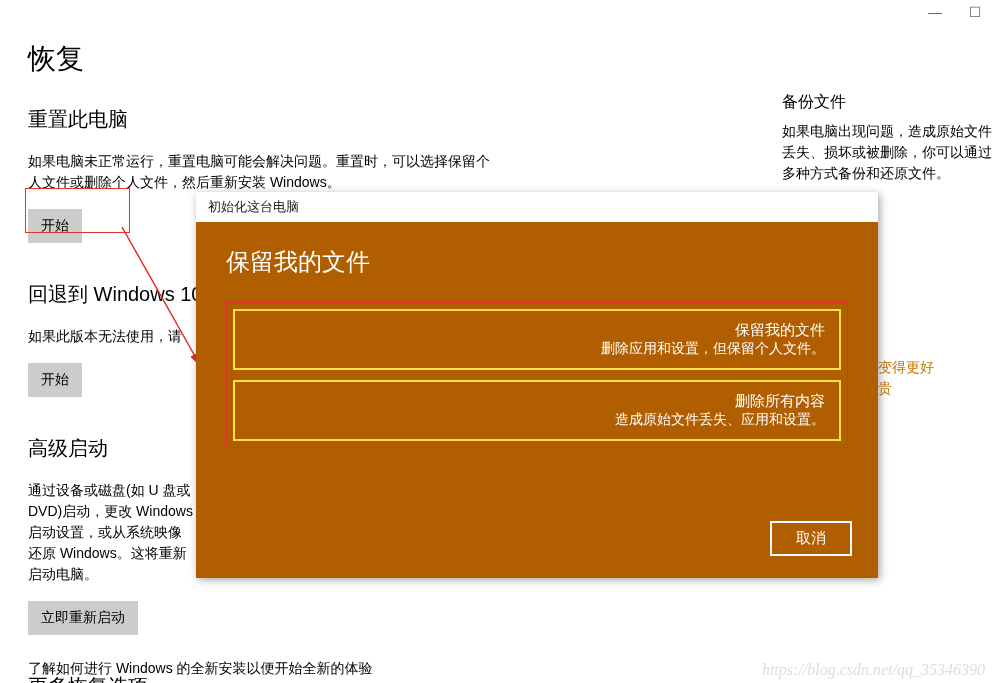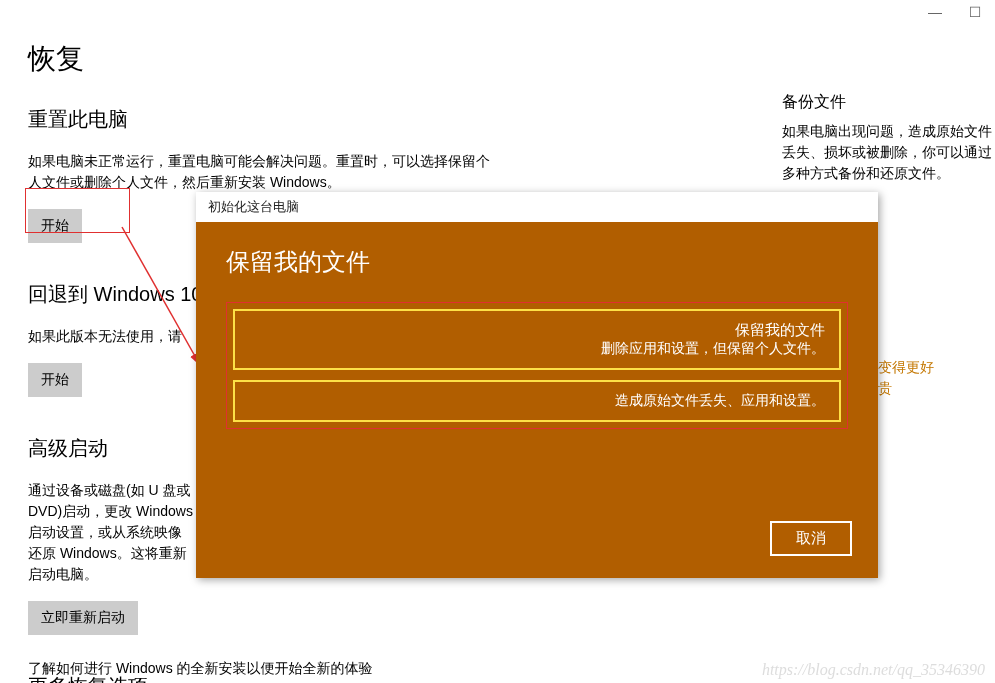--- a/index.html
+++ b/index.html
@@ -215,20 +215,21 @@
 <div class="dialog">
   <div class="dialog-title">初始化这台电脑</div>
   <div class="dialog-body">
     <h2>保留我的文件</h2>
     <div class="options">
       <div class="option">
         <div class="opt-title">保留我的文件</div>
         <div class="opt-desc">删除应用和设置，但保留个人文件。</div>
       </div>
       <div class="option">
+        <div class="opt-title">删除所有内容</div>
         <div class="opt-desc">造成原始文件丢失、应用和设置。</div>
       </div>
     </div>
   </div>
   <button class="dialog-cancel">取消</button>
 </div>
 
 <div class="watermark">https://blog.csdn.net/qq_35346390</div>
 
 </body></html>

